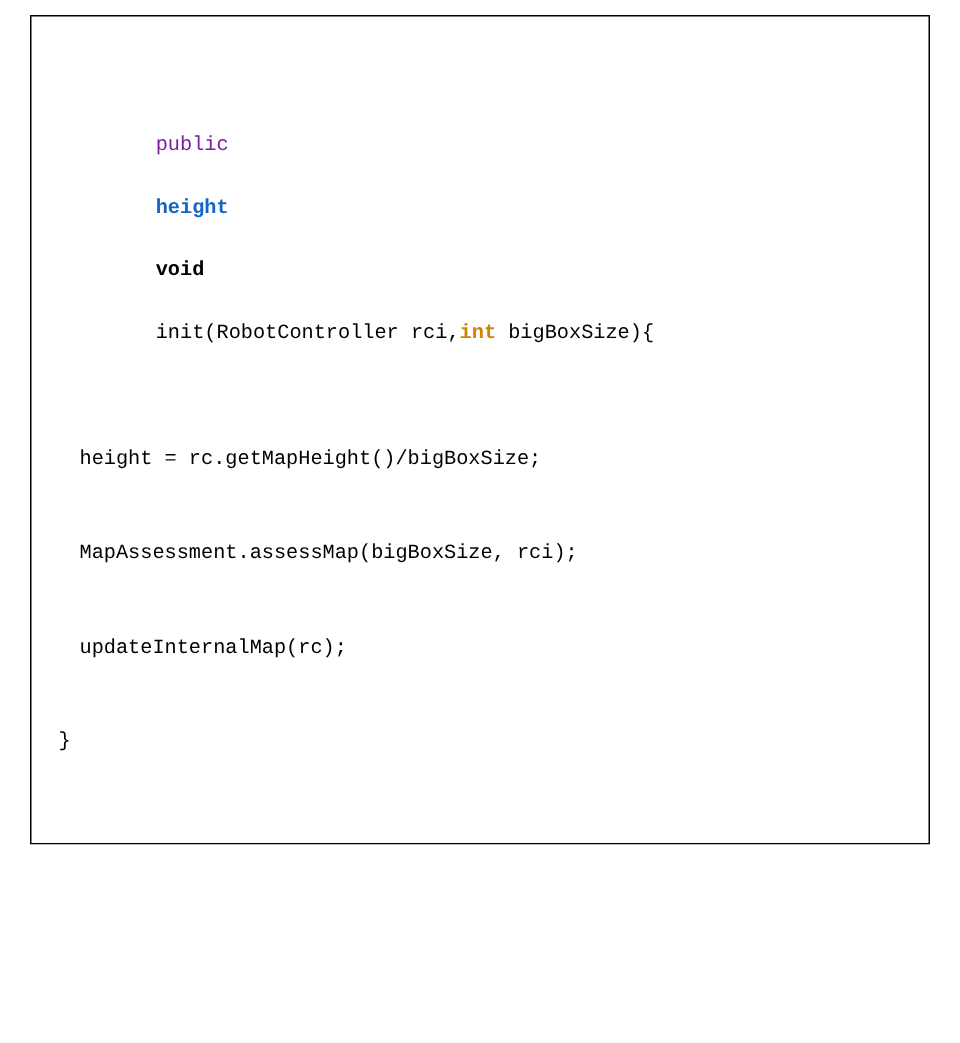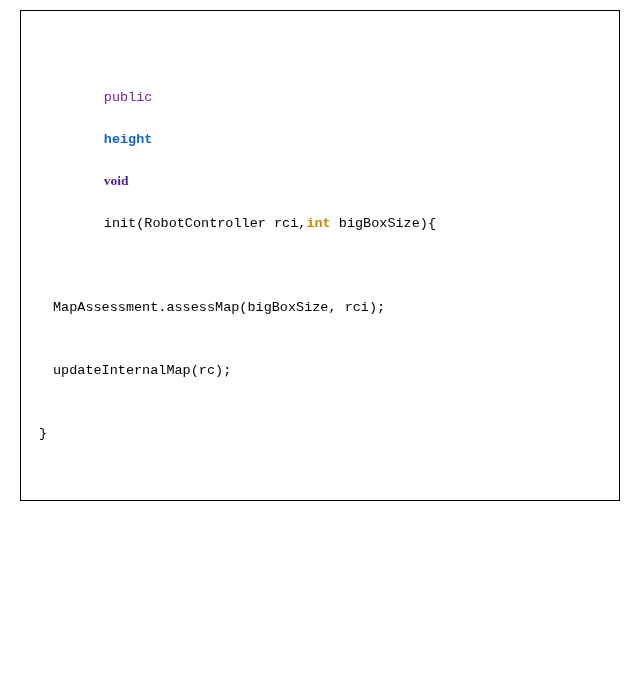--- a/index.html
+++ b/index.html
@@ -22,39 +22,40 @@
   .mono {
     font-family: 'Courier New', Courier, monospace;
     font-size: 13.5px;
     line-height: 1.55;
     white-space: pre-wrap;
     word-break: break-word;
     color: #000;
   }
   .kw-access { color: #7b1fa2; font-weight: normal; }
   .kw-mod    { color: #1565c0; font-weight: bold; }
-  .kw-type   { color: #4c1d95; font-weight: bold; font-family: Liberation Serif, serif; }
+  .kw-type   { color: #000000; font-weight: bold; }
   .kw-arg    { color: #d08400; font-weight: bold; text-align: right; }
   .indent1 { padding-left: 14px; display: block; }
   .blk { display: block; }
 </style>
 </head>
 <body>
 <div class="page">
 
   <div class="codebox">
     <div class="mono">
       <span class="blk">
         <span class="kw-access">public</span>
         <span> </span>
         <span class="kw-mod">height</span>
         <span> </span>
         <span class="kw-type">void</span>
         <span> </span>
         <span>init</span><span>(</span><span>RobotController</span> <span>rci</span>,<span class="kw-arg">int</span> <span>bigBoxSize</span><span>)</span><span>{</span>
       </span>
+      <span class="indent1">height = rc.getMapHeight()/bigBoxSize;</span>
       <span class="indent1">MapAssessment.assessMap(bigBoxSize, rci);</span>
       <span class="indent1">updateInternalMap(rc);</span>
       <span class="blk">}</span>
     </div>
   </div>
 
 </div>
 
 </body></html>

